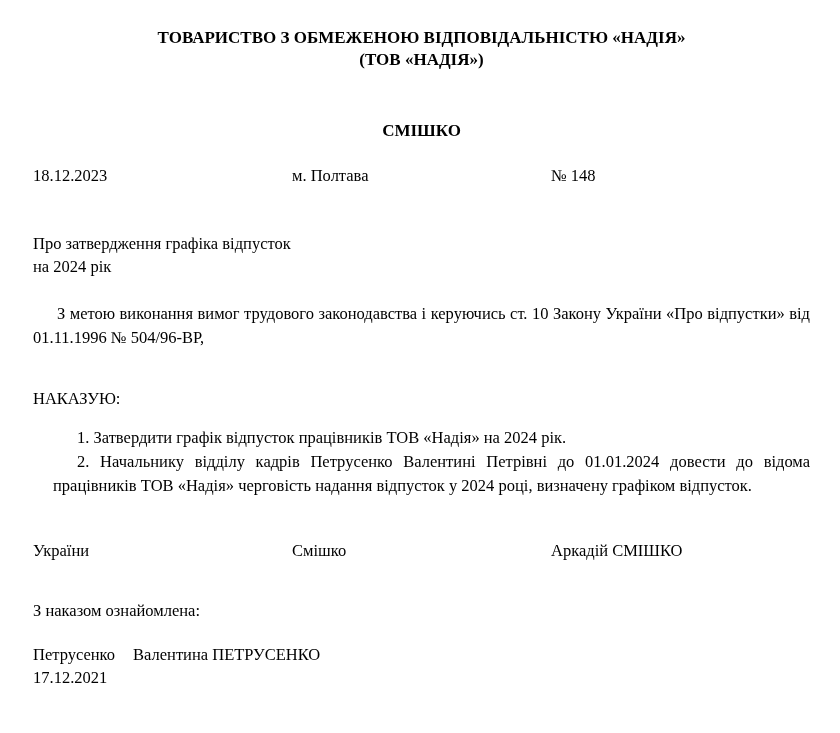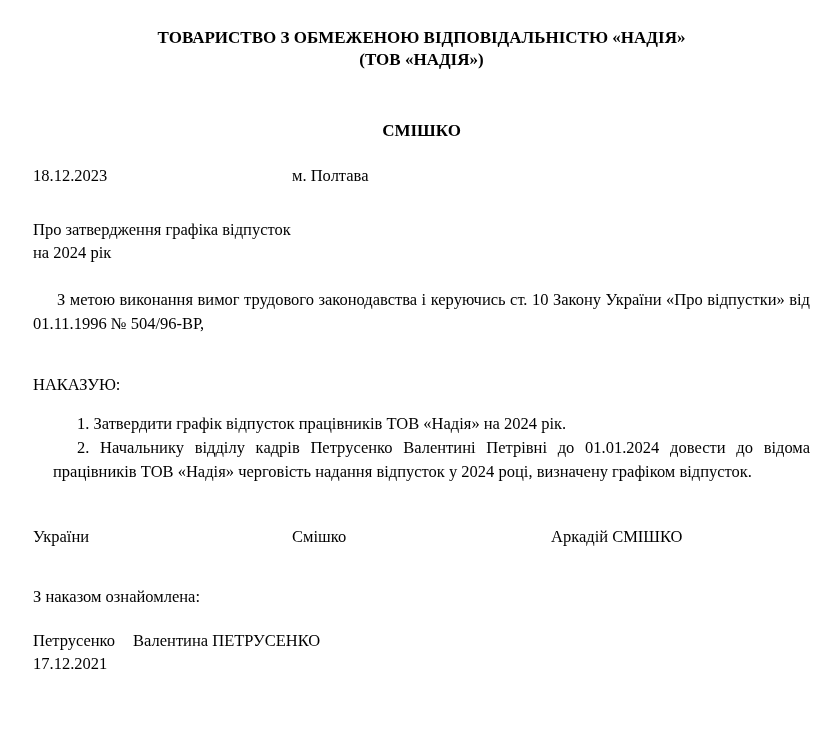--- a/index.html
+++ b/index.html
@@ -36,21 +36,21 @@
   }
   .meta-row {
     display: grid;
     grid-template-columns: 1fr 1fr 1fr;
     margin-top: 23px;
     line-height: 22px;
   }
   .cell.left   { text-align: left; }
   .cell.center { text-align: left; }
   .subject {
-    margin-top: 31px;
+    margin-top: 45px;
     line-height: 23px;
   }
   .para {
     margin: 0;
     text-align: justify;
     text-indent: 24px;
     line-height: 24px;
   }
   .preamble { margin-top: 24px; }
   .resolution {
@@ -84,20 +84,21 @@
   <div class="doc-header">
     <div>ТОВАРИСТВО З ОБМЕЖЕНОЮ ВІДПОВІДАЛЬНІСТЮ «НАДІЯ»</div>
     <div>(ТОВ «НАДІЯ»)</div>
   </div>
 
   <div class="doc-type">СМІШКО</div>
 
   <div class="meta-row">
     <div class="cell left">18.12.2023</div>
     <div class="cell center">м. Полтава</div>
+    <div class="cell center">№ 148</div>
   </div>
 
   <div class="subject">
     <div>Про затвердження графіка відпусток</div>
     <div>на 2024 рік</div>
   </div>
 
   <p class="para preamble">З метою виконання вимог трудового законодавства і керуючись ст. 10 Закону України «Про відпустки» від 01.11.1996 № 504/96-ВР,</p>
 
   <div class="resolution">НАКАЗУЮ:</div>

